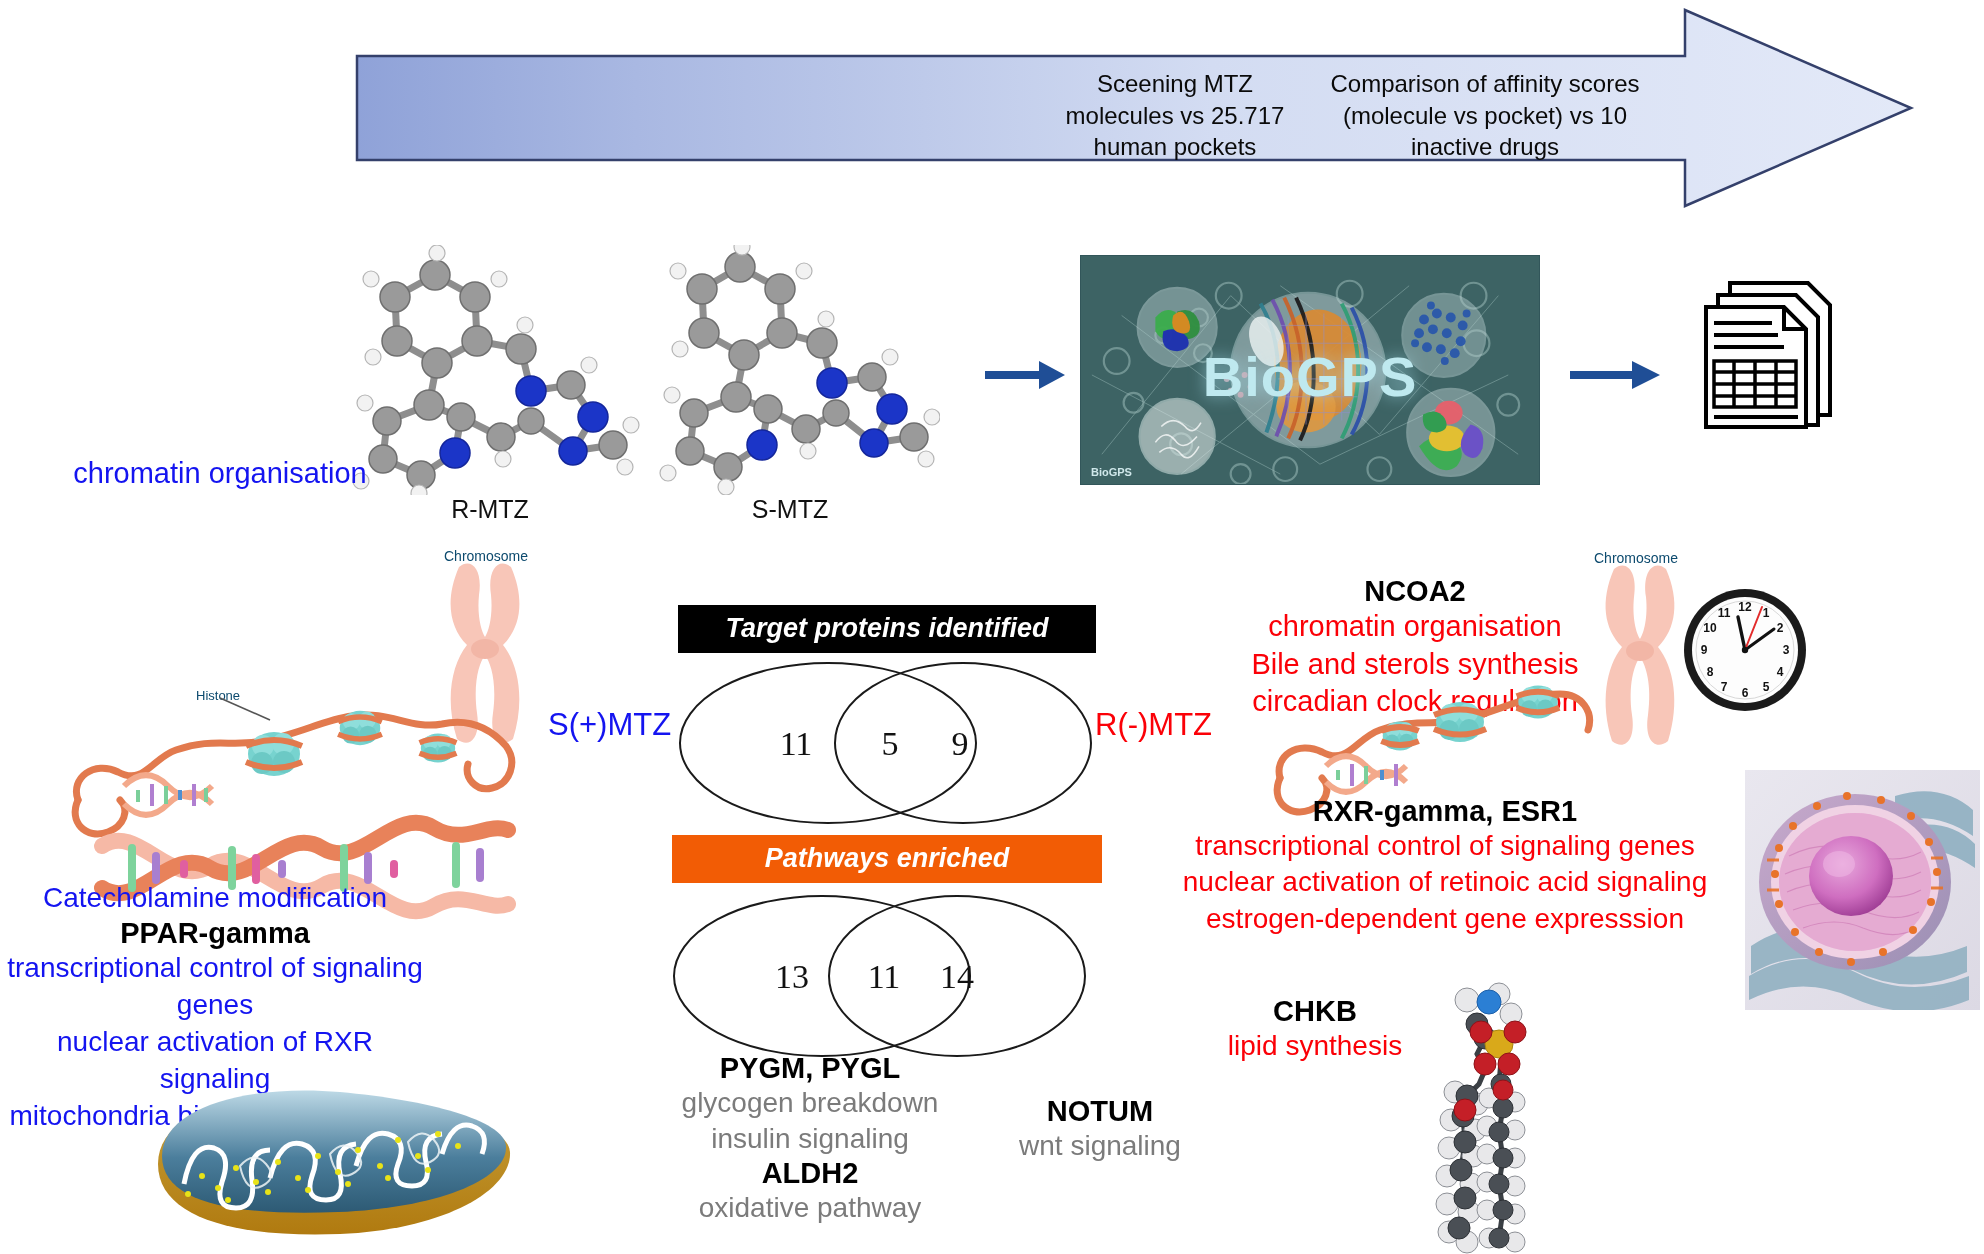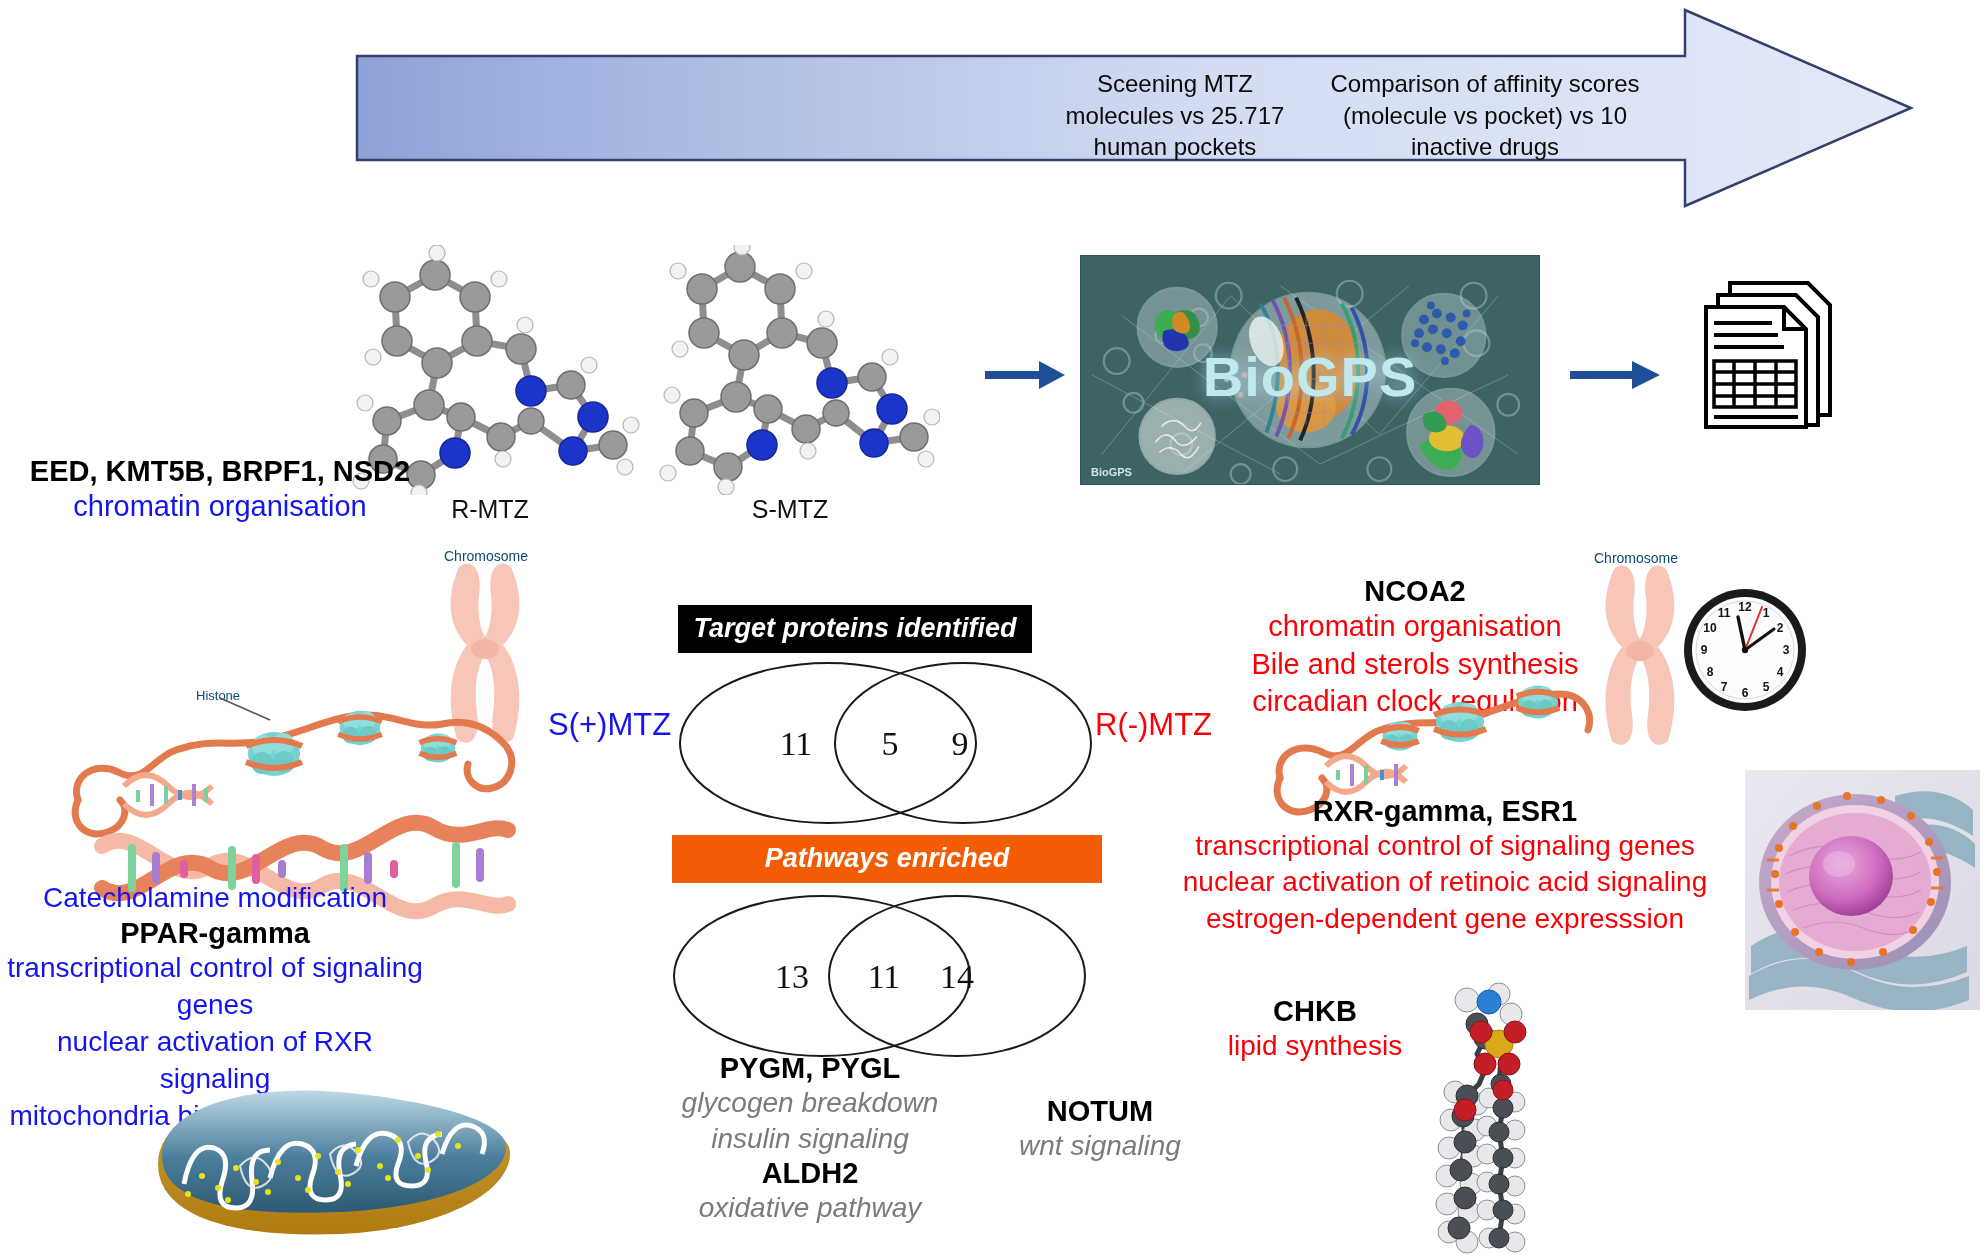--- a/index.html
+++ b/index.html
@@ -87,21 +87,21 @@
 
   
   .docs-icon { position: absolute; left: 1700px; top: 265px; width: 150px; height: 165px; }
 
   
   .txtblock { position: absolute; }
   .gene { font-weight: bold; color: #000; font-family: "Liberation Sans", sans-serif; }
   .fn   { font-family: "Liberation Sans", sans-serif; }
   .blue  { color: #1414f0; }
   .red   { color: #fb0007; }
-  .gray  { color: #7b7b7b; font-style: italic; }
+  .gray  { color: #7b7b7b; }
 
   
   #left-top   { left: 10px; top: 455px; width: 420px; text-align: center; }
   #left-top .gene { font-size: 29px; }
   #left-top .fn   { font-size: 29px; line-height: 1.27; }
 
   #left-bot   { left: 0px;  top: 880px; width: 430px; text-align: center; }
   #left-bot .gene { font-size: 29px; }
   #left-bot .fn   { font-size: 28px; line-height: 1.32; }
 
@@ -113,21 +113,21 @@
   .venn-head {
     position: absolute;
     text-align: center;
     font-style: italic;
     font-weight: bold;
     color: #ffffff;
     font-size: 27px;
     padding: 8px 0 9px 0;
     font-family: "Liberation Sans", sans-serif;
   }
-  #venn-head-1 { left: 678px; top: 605px; width: 354px; background: #000000; }
+  #venn-head-1 { left: 678px; top: 605px; width: 418px; background: #000000; }
   #venn-head-2 { left: 672px; top: 835px; width: 430px; background: #f25c05; }
 
   .venn-svg { position: absolute; }
   #venn-svg-1 { left: 668px; top: 655px; width: 440px; height: 175px; }
   #venn-svg-2 { left: 662px; top: 888px; width: 440px; height: 175px; }
 
   #center-bot { left: 600px; top: 1052px; width: 420px; text-align: center; }
   #center-bot .gene { font-size: 29px; }
   #center-bot .fn   { font-size: 28px; line-height: 1.28; }
 
@@ -446,21 +446,20 @@
       <line x1="14" y1="107" x2="96" y2="107"></line>
       <line x1="14" y1="119" x2="96" y2="119"></line>
       <line x1="14" y1="131" x2="96" y2="131"></line>
       <line x1="34" y1="96" x2="34" y2="142"></line>
       <line x1="55" y1="96" x2="55" y2="142"></line>
       <line x1="76" y1="96" x2="76" y2="142"></line>
     </g>
   </svg>
 
   <div class="txtblock" id="left-top">
-    <div class="gene">EED, KMT5B, BRPF1, NSD2</div>
     <div class="fn blue">chromatin organisation</div>
   </div>
 
   <div class="tiny-cap" id="cap-chromosome-l">Chromosome</div>
   <svg class="illus" id="chromosome-left" viewBox="0 0 120 200">
     <g fill="#f8c6b8">
       <path d="M34,14 C20,46 24,74 42,92 C26,112 20,148 32,186 C44,196 56,186 52,160 C48,130 54,110 60,102 C66,110 72,130 68,160 C64,186 76,196 88,186 C100,148 94,112 78,92 C96,74 100,46 86,14 C74,4 62,16 66,42 C68,62 64,78 60,84 C56,78 52,62 54,42 C58,16 46,4 34,14 Z"></path>
       <ellipse cx="60" cy="96" rx="14" ry="10" fill="#f2b6a6"></ellipse>
     </g>
   </svg>

